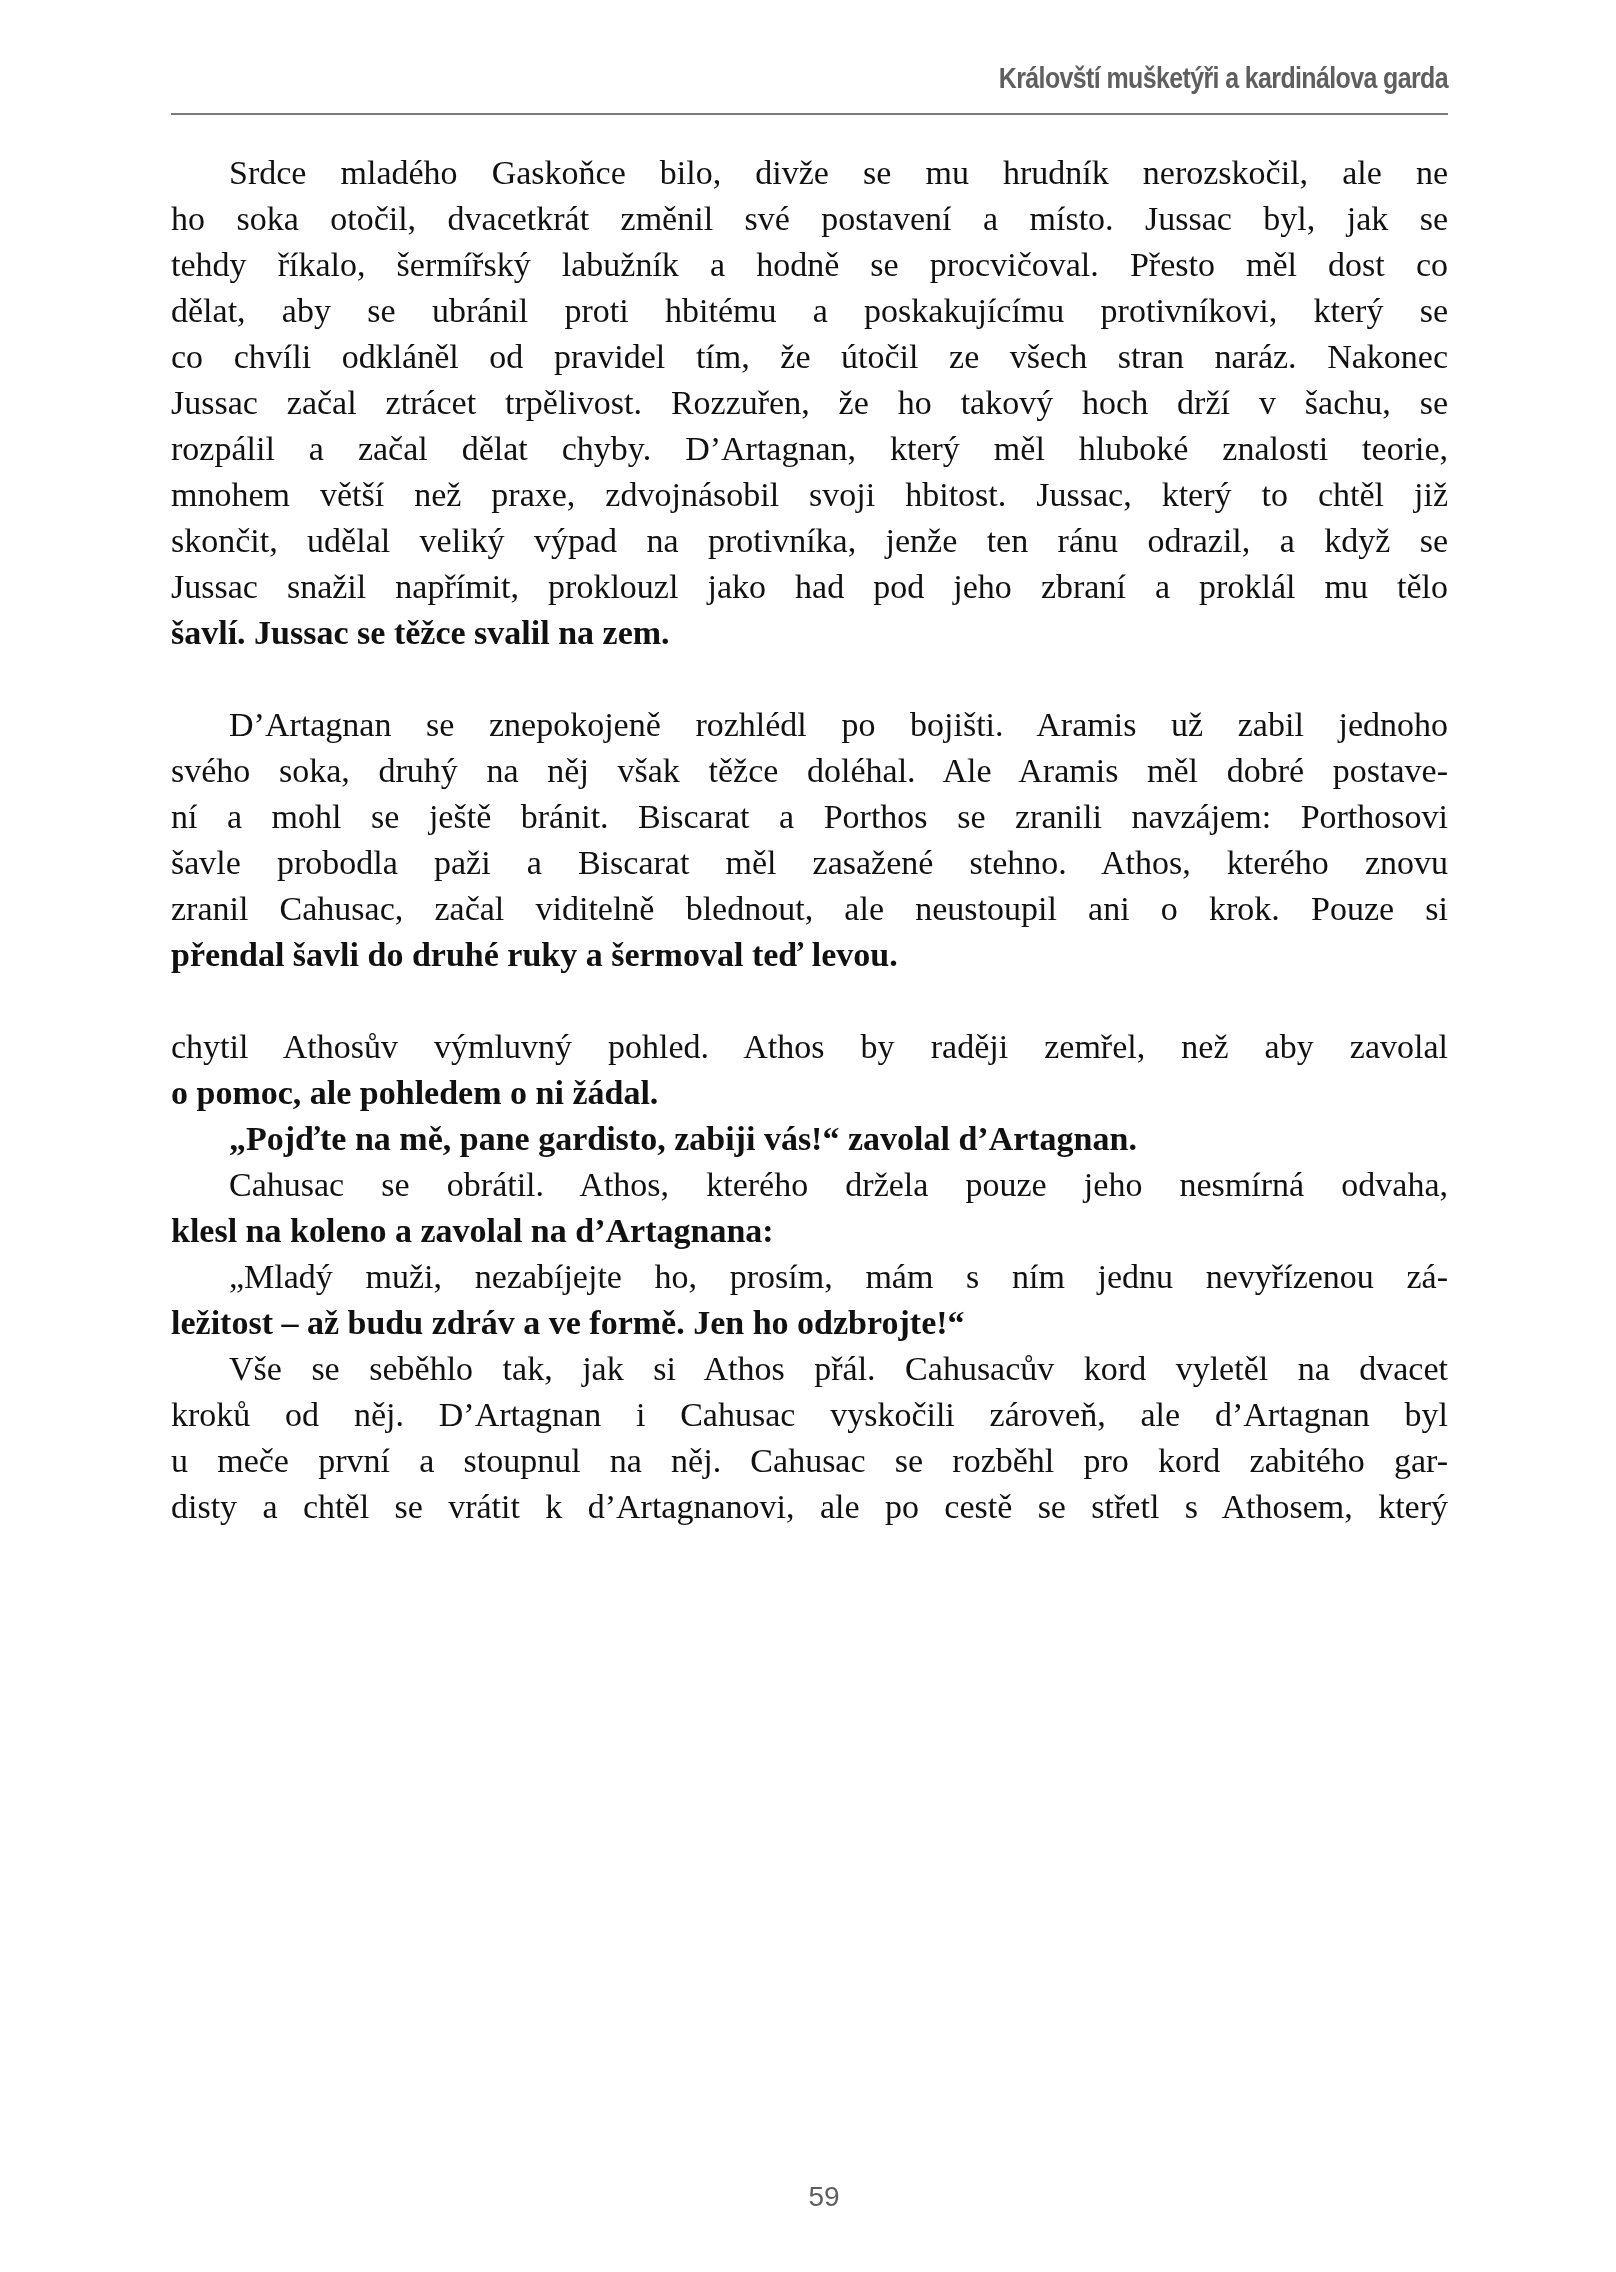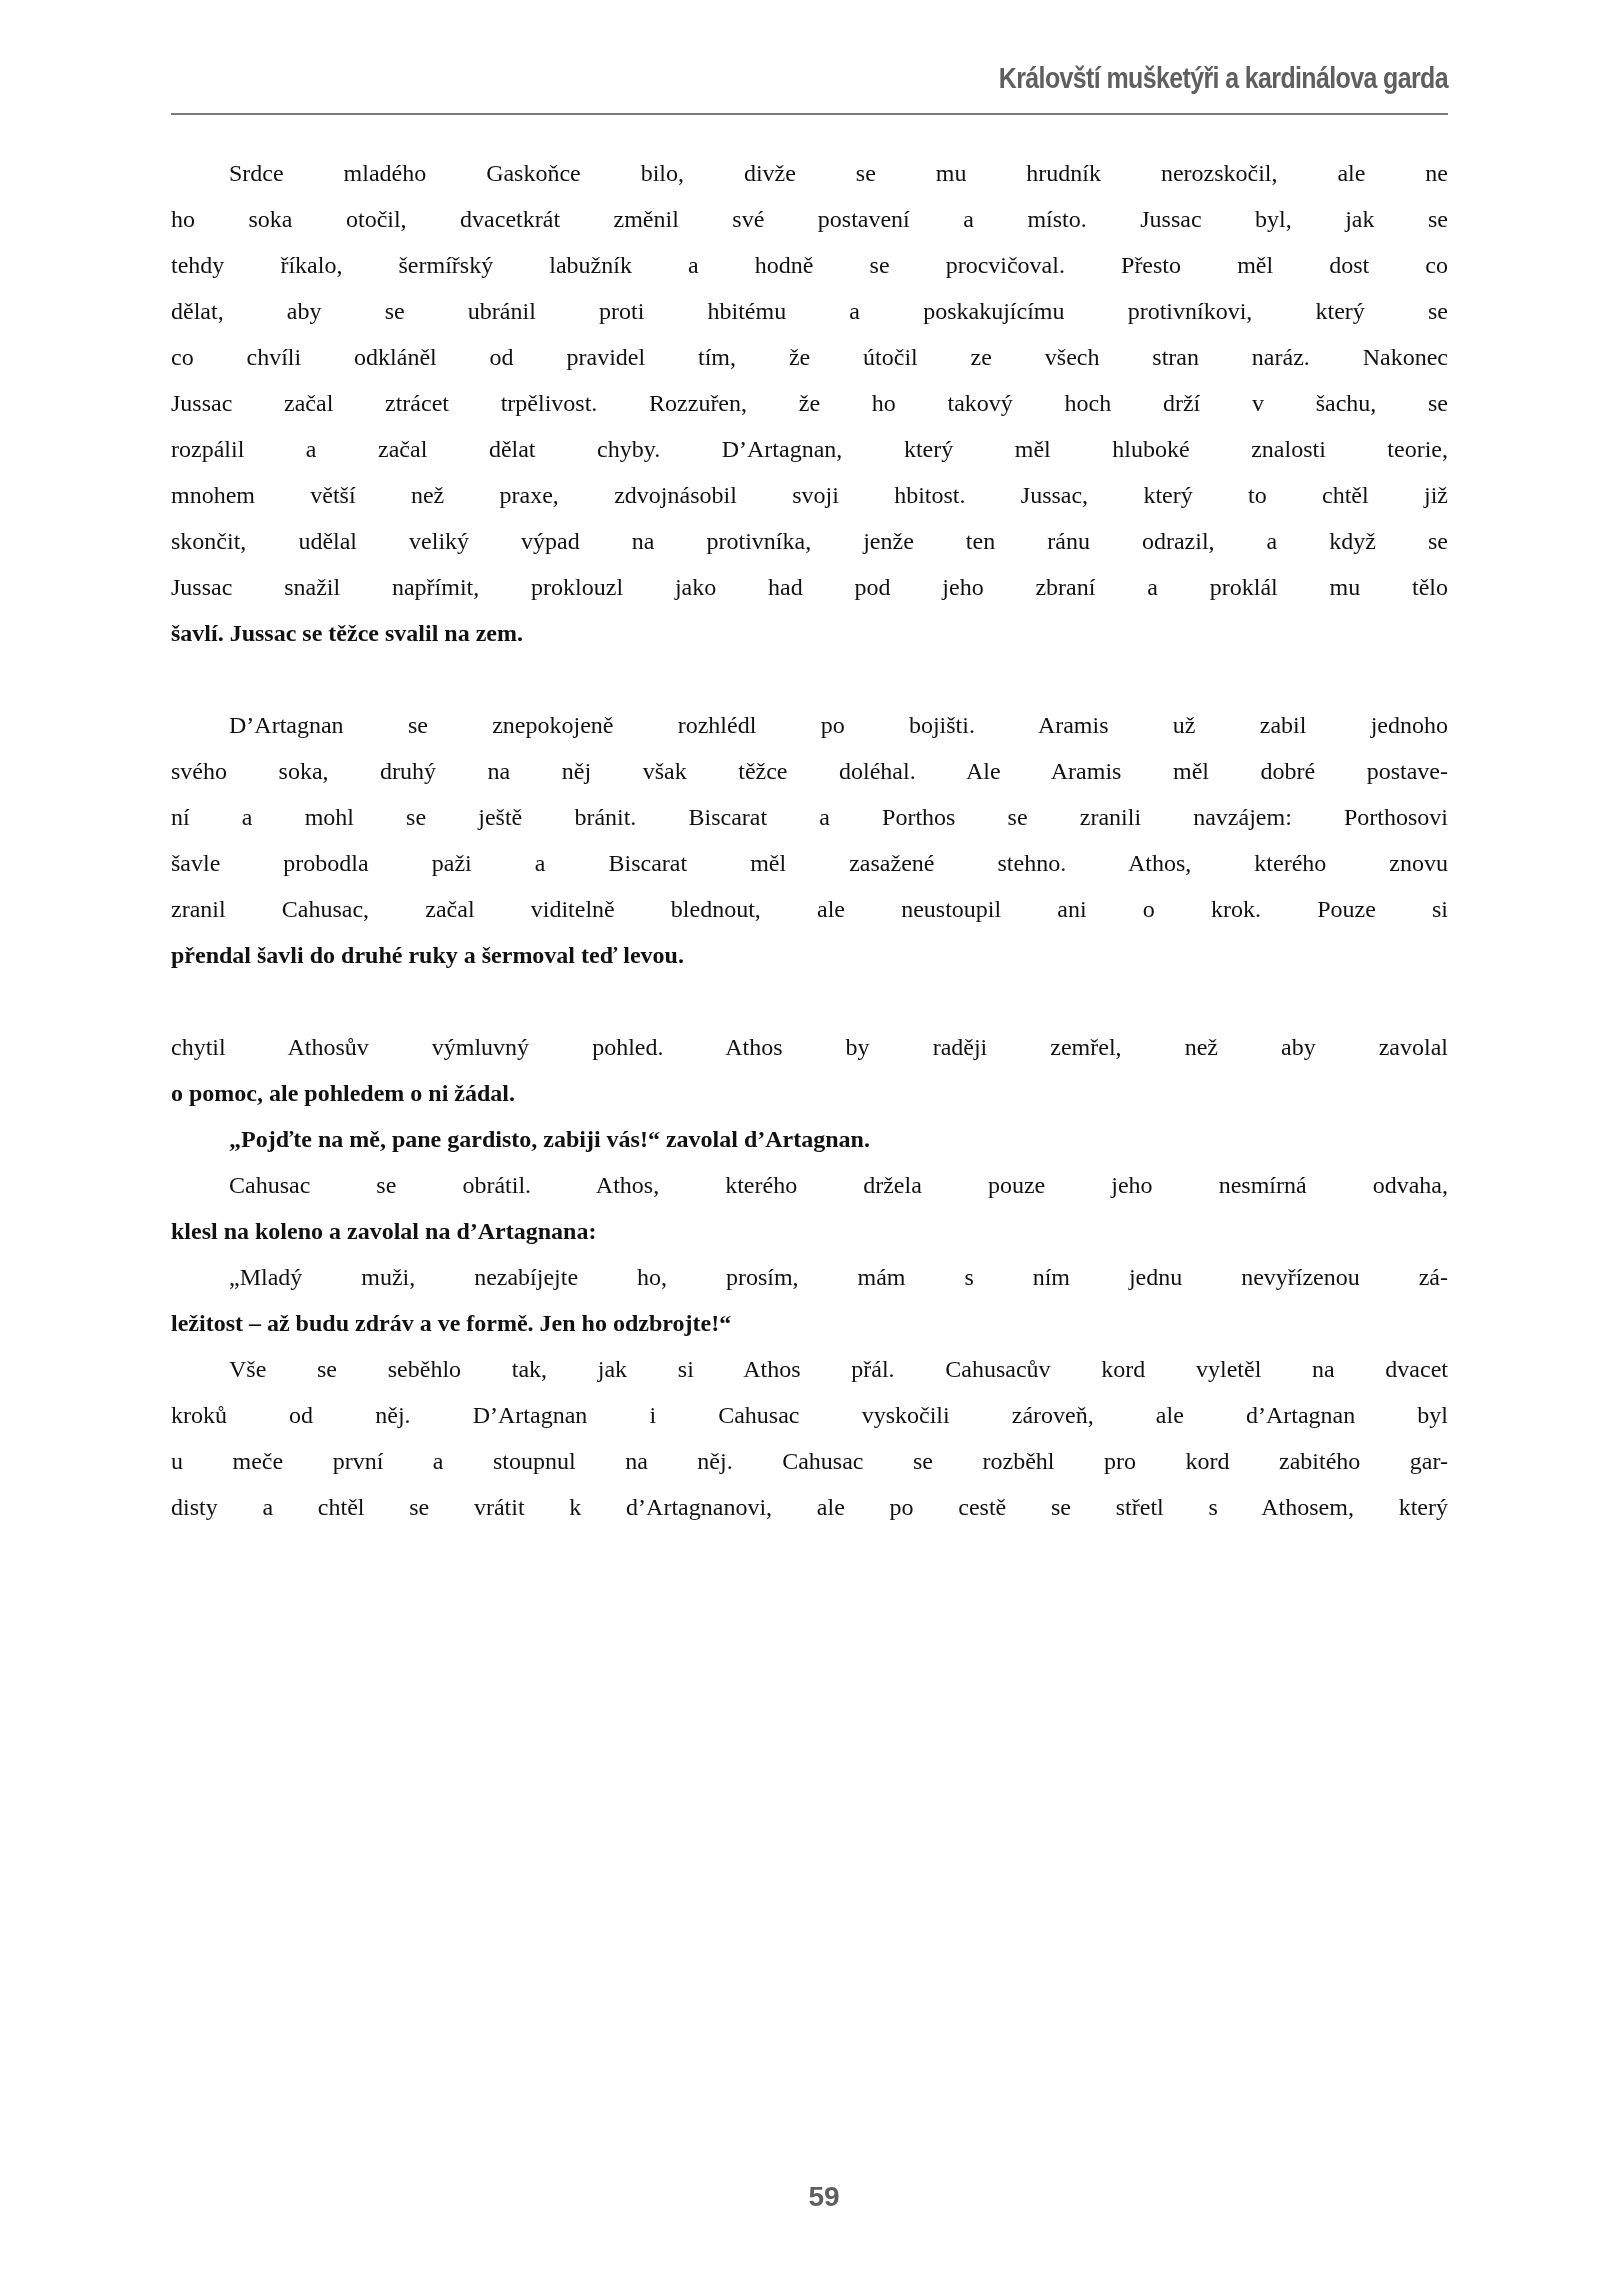--- a/index.html
+++ b/index.html
@@ -34,21 +34,21 @@
       top: 113px;
       height: 1.9px;
       background: #7a7a7a;
     }
     .body-text {
       position: absolute;
       left: 171px;
       width: 1277px;
       top: 150px;
       font-family: "Liberation Serif", serif;
-      font-size: 24px;
+      font-size: 34px;
       line-height: 46px;
       color: #111111;
     }
     .line {
       display: block;
       white-space: nowrap;
       text-align: justify;
       text-align-last: justify;
       height: 46px;
     }
@@ -65,21 +65,21 @@
       display: block;
       height: 46px;
     }
     .page-number {
       position: absolute;
       left: 0;
       width: 1616px;
       top: 2181px;
       text-align: center;
       font-family: "Liberation Sans", sans-serif;
-      font-weight: bold;
+      font-weight: normal;
       font-size: 28px;
       color: #5f5f5f;
       padding-left: 32px;
       box-sizing: border-box;
     }
   </style>
 </head>
 <body>
 
 <div class="running-head">Královští mušketýři a kardinálova garda</div>

